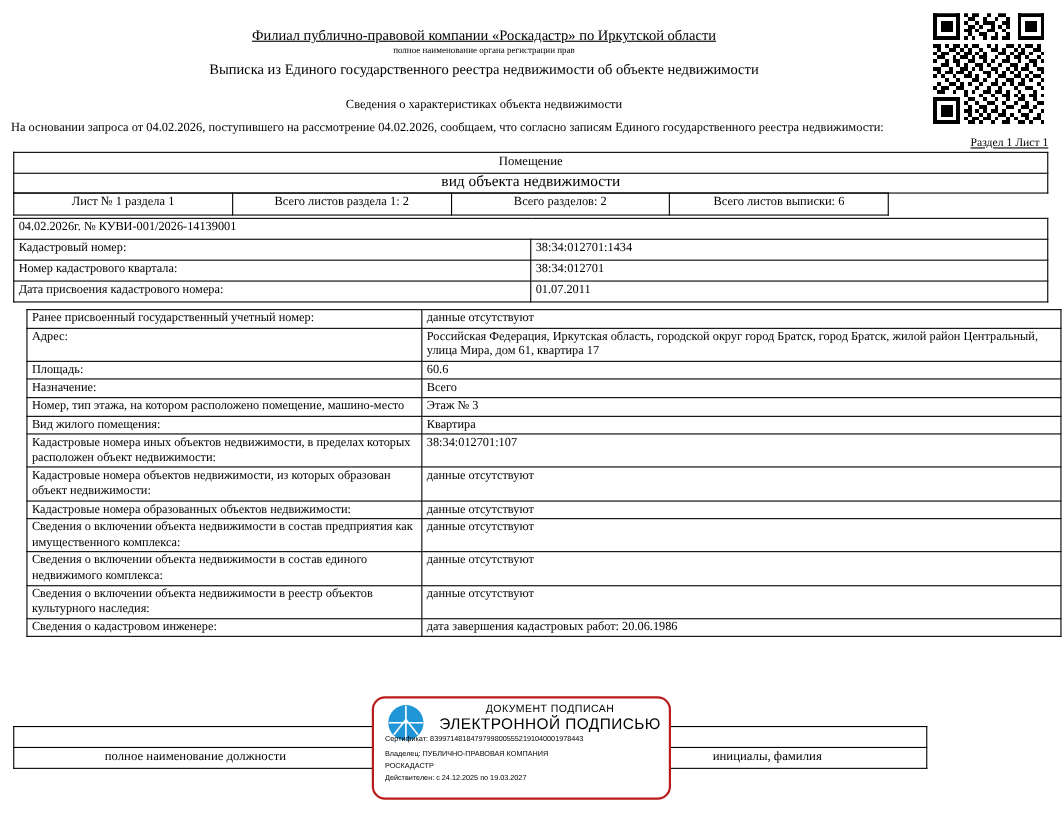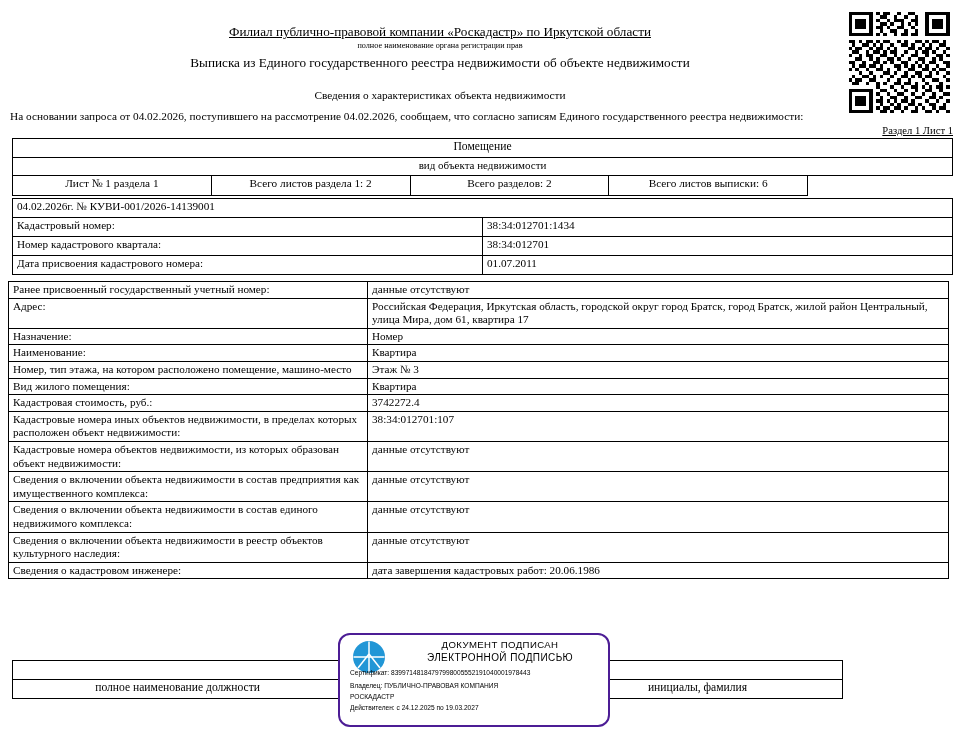--- a/index.html
+++ b/index.html
@@ -102,47 +102,47 @@
     padding: 1px 4px;
     font-size: 11.2px;
     line-height: 13.6px;
     vertical-align: top;
   }
   .ctr { text-align: center; }
 
   
   #type-table { left: 12px; top: 138px; width: 941px; }
   #type-table td.t-main { font-size: 11.6px; height: 16px; }
-  #type-table td.t-sub  { font-size: 11px; height: 15px; }
+  #type-table td.t-sub  { font-size: 14px; height: 15px; }
 
   
   #counts-table { left: 12px; top: 175px; width: 796px; }
   #counts-table td { height: 17px; font-size: 11.3px; }
 
   
   #cad-table { left: 12px; top: 198px; width: 941px; }
   #cad-table td { height: 16px; }
 
   
-  #main-table { left: 8px; top: 281px; width: 941px; }
+  #main-table { left: 24px; top: 281px; width: 941px; }
   #main-table td.lbl { width: 350px; }
 
   
   #sign-table { left: 12px; top: 660px; width: 831px; }
   #sign-table td { height: 16px; }
   #sign-table td.sig-label { font-size: 11.6px; }
 
   
   .stamp {
     position: absolute;
     left: 338px;
     top: 633px;
     width: 272px;
     height: 94px;
-    border: 2px solid #4c1d95;
+    border: 2px solid #b91c1c;
     border-radius: 12px;
     background: #ffffff;
     box-sizing: border-box;
   }
   .stamp-logo {
     position: absolute;
     left: 12px;
     top: 5px;
     width: 34px;
     height: 34px;
@@ -157,21 +157,21 @@
     letter-spacing: 0.4px;
     line-height: 12px;
     font-family: "Liberation Sans", sans-serif;
   }
   .stamp-l2 {
     position: absolute;
     left: 55px;
     top: 17px;
     width: 210px;
     text-align: center;
-    font-size: 10px;
+    font-size: 14px;
     letter-spacing: 0.4px;
     line-height: 12px;
     font-family: "Liberation Sans", sans-serif;
   }
   .stamp-line {
     position: absolute;
     left: 10px;
     font-size: 6.6px;
     line-height: 9px;
     font-family: "Liberation Sans", sans-serif;
@@ -481,45 +481,45 @@
     <tbody>
       <tr>
         <td class="lbl">Ранее присвоенный государственный учетный номер:</td>
         <td>данные отсутствуют</td>
       </tr>
       <tr>
         <td class="lbl">Адрес:</td>
         <td>Российская Федерация, Иркутская область, городской округ город Братск, город Братск, жилой район Центральный, улица Мира, дом 61, квартира 17</td>
       </tr>
       <tr>
+        <td class="lbl">Площадь:</td>
+        <td>60.6</td>
+      </tr>
+      <tr>
         <td class="lbl">Назначение:</td>
-        <td>Номер</td>
-      </tr>
-      <tr>
-        <td class="lbl">Наименование:</td>
-        <td>Квартира</td>
+        <td>Всего</td>
       </tr>
       <tr>
         <td class="lbl">Номер, тип этажа, на котором расположено помещение, машино-место</td>
         <td>Этаж № 3</td>
       </tr>
       <tr>
         <td class="lbl">Вид жилого помещения:</td>
         <td>Квартира</td>
       </tr>
       <tr>
-        <td class="lbl">Кадастровая стоимость, руб.:</td>
-        <td>3742272.4</td>
-      </tr>
-      <tr>
         <td class="lbl">Кадастровые номера иных объектов недвижимости, в пределах которых расположен объект недвижимости:</td>
         <td>38:34:012701:107</td>
       </tr>
       <tr>
         <td class="lbl">Кадастровые номера объектов недвижимости, из которых образован объект недвижимости:</td>
+        <td>данные отсутствуют</td>
+      </tr>
+      <tr>
+        <td class="lbl">Кадастровые номера образованных объектов недвижимости:</td>
         <td>данные отсутствуют</td>
       </tr>
       <tr>
         <td class="lbl">Сведения о включении объекта недвижимости в состав предприятия как имущественного комплекса:</td>
         <td>данные отсутствуют</td>
       </tr>
       <tr>
         <td class="lbl">Сведения о включении объекта недвижимости в состав единого недвижимого комплекса:</td>
         <td>данные отсутствуют</td>
       </tr>

